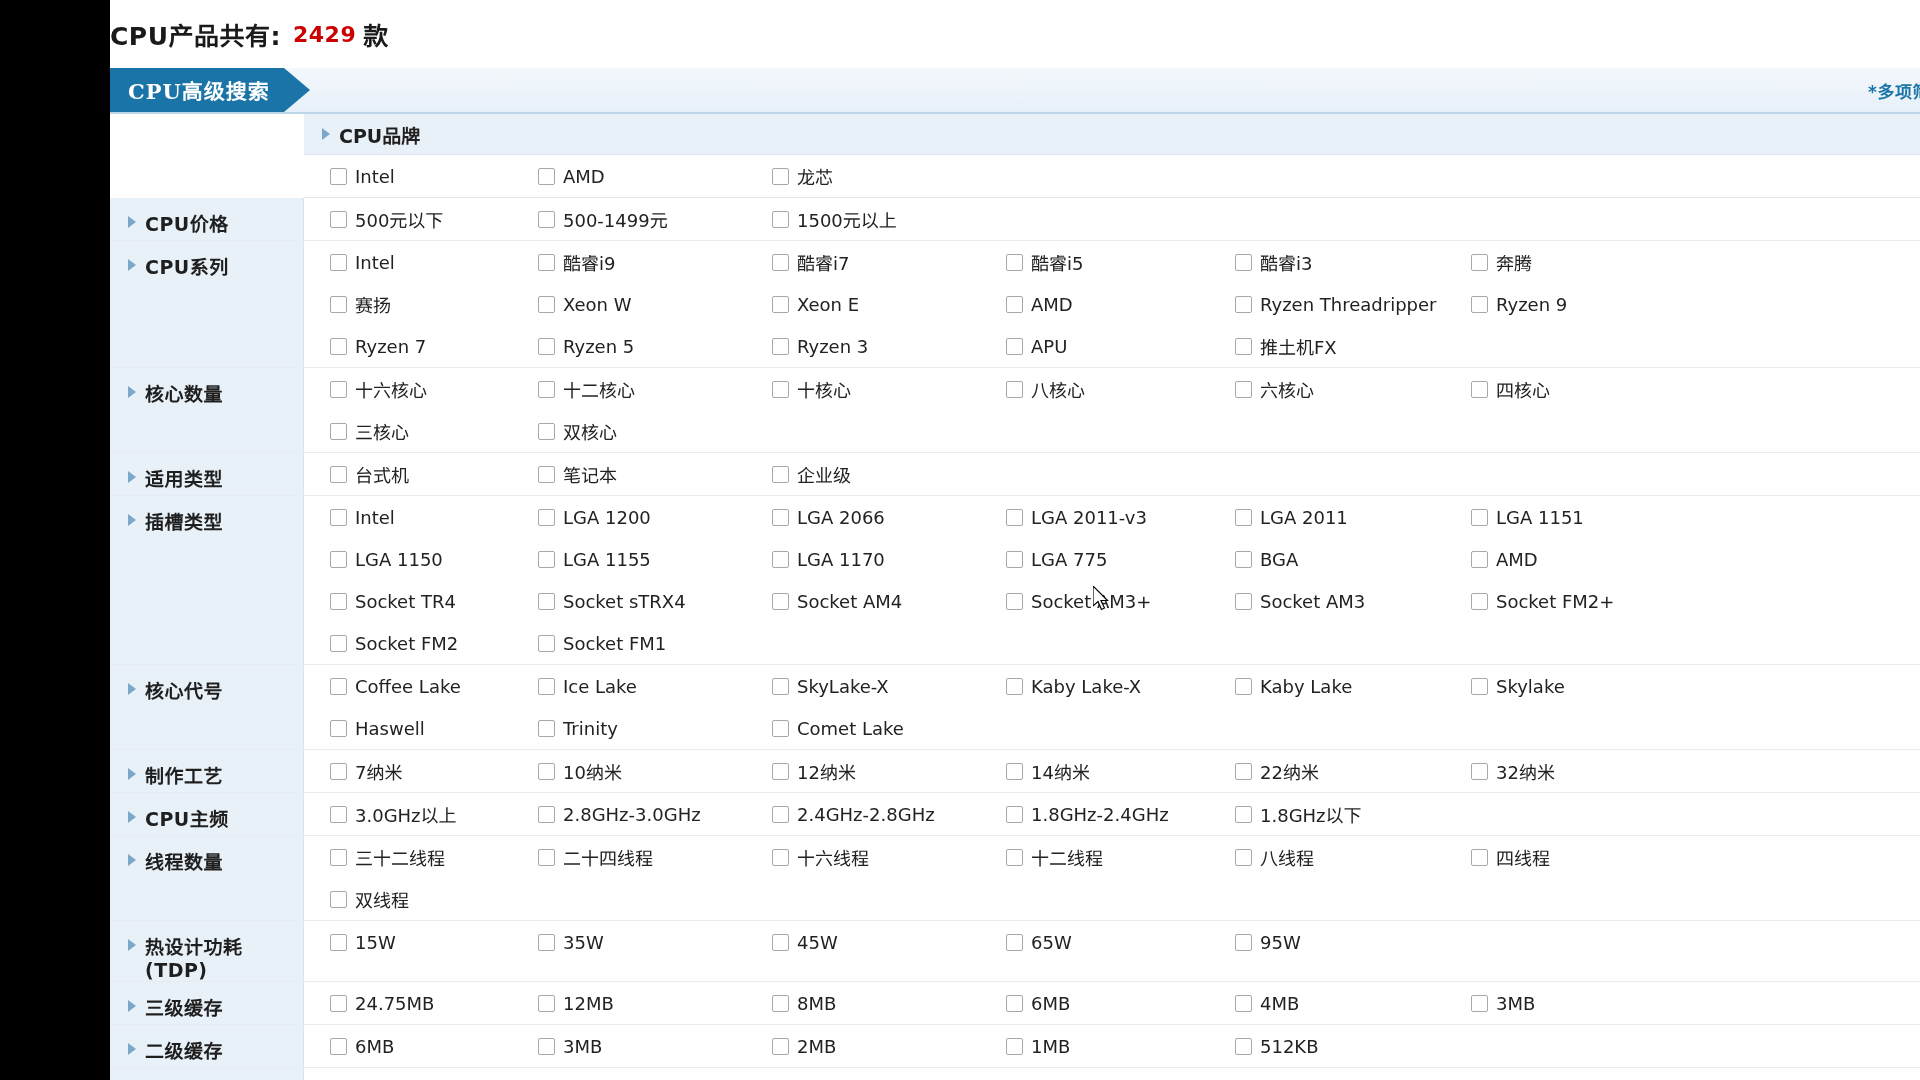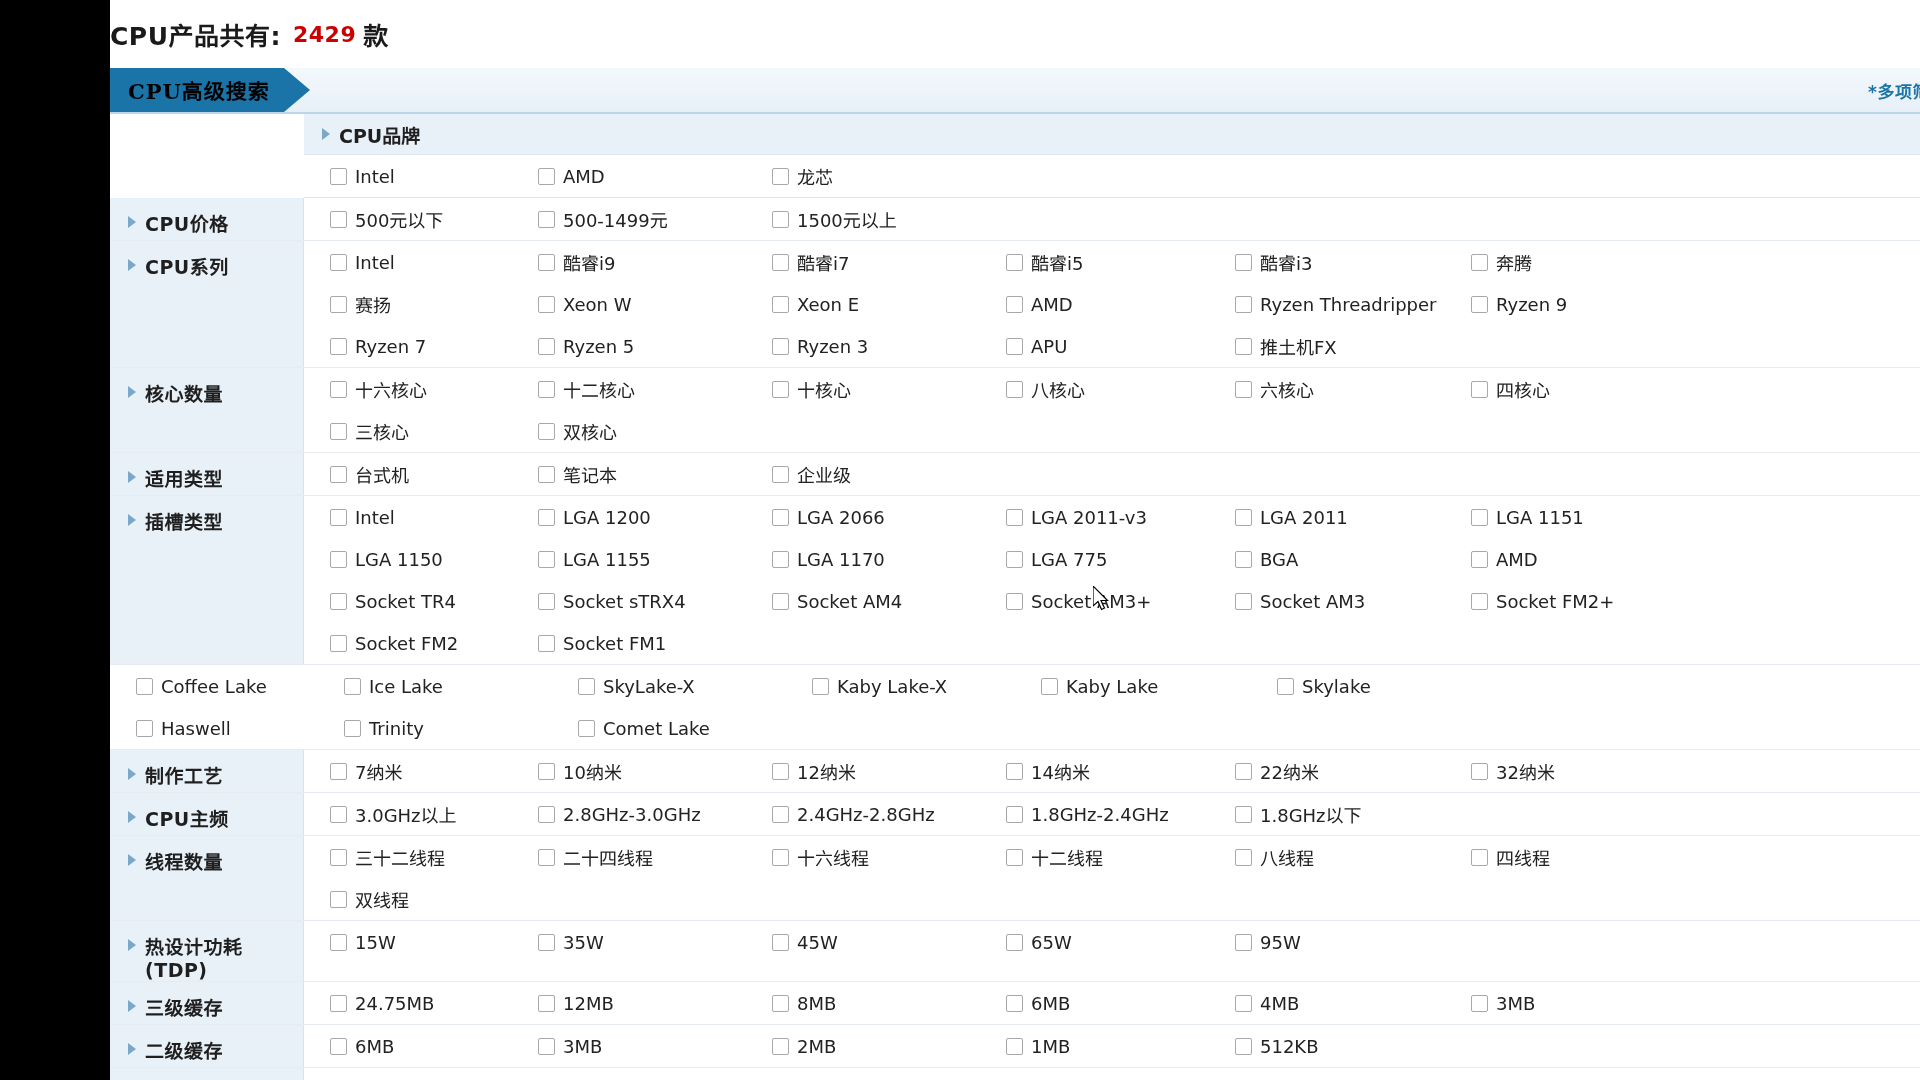--- a/index.html
+++ b/index.html
@@ -64,21 +64,21 @@
     height: 44px;
     background: linear-gradient(to bottom, #f3f8fc 0%, #e7f0f8 100%);
     border-bottom: 2px solid #bcd6e8;
     display: flex;
     align-items: center;
   }
   .tab-active {
     position: relative;
     height: 44px;
     background: #1a74a8;
-    color: #000000;
+    color: #ffffff;
     font-size: 21px;
     font-weight: bold;
     display: flex;
     align-items: center;
     padding: 0 14px 0 18px;
     font-family: "DejaVu Serif", "Liberation Serif", serif;
     letter-spacing: 1px;
     box-sizing: border-box;
   }
   .tab-arrow {
@@ -533,20 +533,24 @@
                 <span>Socket FM2</span>
               </label>
               <label class="opt c1">
                 <span class="cbox"></span>
                 <span>Socket FM1</span>
               </label>
             </div>
           </div>
         </div>
         <div class="frow">
+          <div class="flabel">
+            <span class="tri"></span>
+            <span>核心代号</span>
+          </div>
           <div class="fcontent">
             <div class="optline">
               <label class="opt c0">
                 <span class="cbox"></span>
                 <span>Coffee Lake</span>
               </label>
               <label class="opt c1">
                 <span class="cbox"></span>
                 <span>Ice Lake</span>
               </label>

